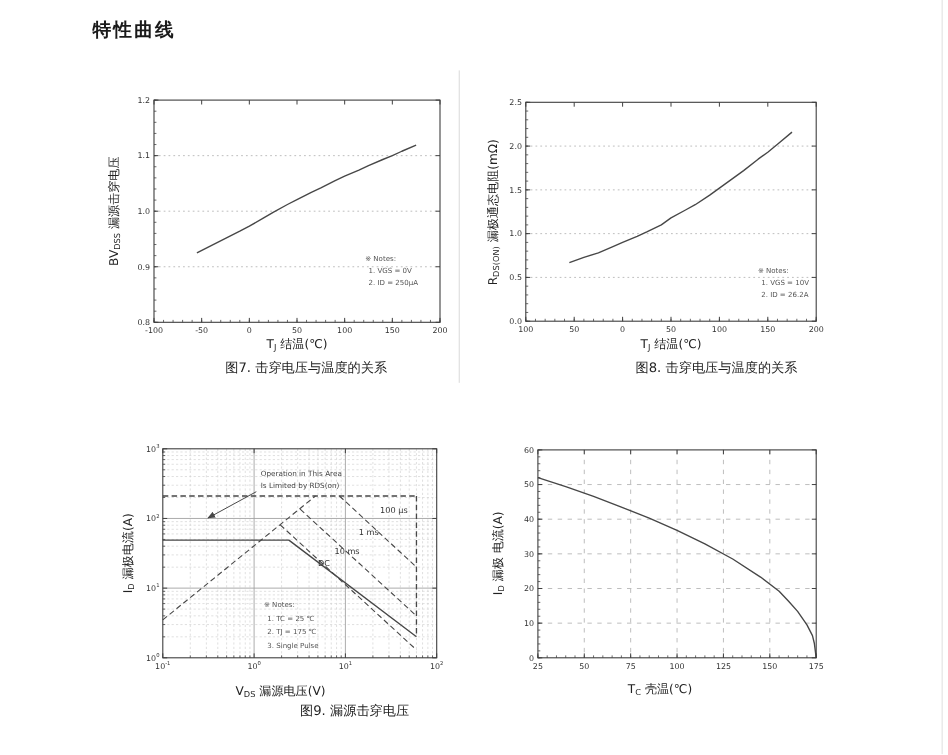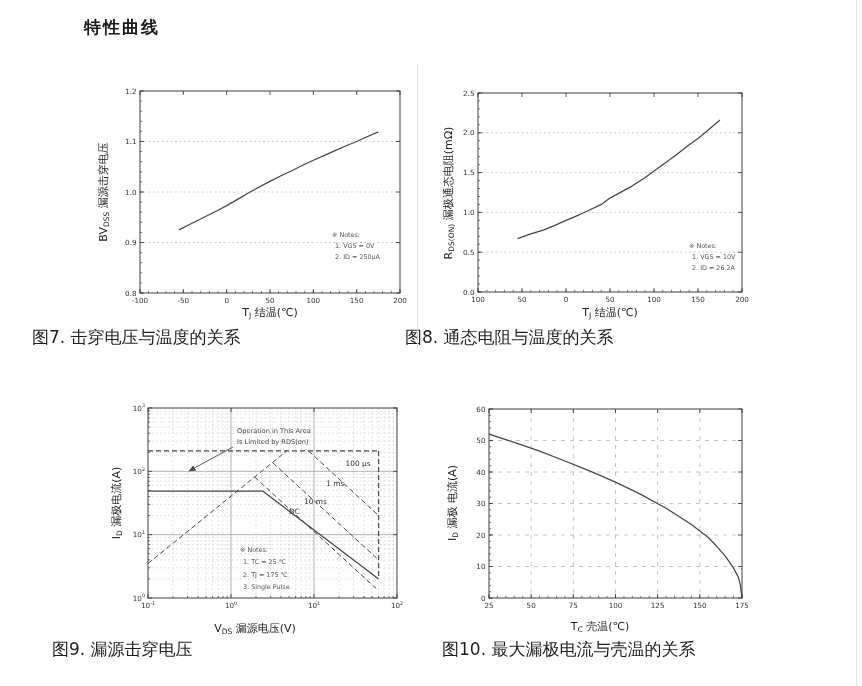--- a/index.html
+++ b/index.html
@@ -1,20 +1,20 @@
 <!DOCTYPE html>
 <html><head>
 <meta charset="utf-8">
 <style>
   html,body{margin:0;padding:0;background:#ffffff;}
   body{font-family:"DejaVu Sans","Liberation Sans",sans-serif;}
   .page{position:relative;width:862px;height:686px;background:#fff;overflow:hidden;}
   .section-title{position:absolute;left:84px;top:16px;font-family:"DejaVu Serif","Liberation Serif",serif;
     font-size:17px;font-weight:bold;color:#1a1a1a;letter-spacing:2px;}
-  .caption{position:absolute;width:320px;text-align:left;font-size:17px;color:#1f1f1f;}
+  .caption{position:absolute;width:320px;text-align:right;font-size:12px;color:#1f1f1f;}
   .cap7{left:32px;top:326px;}
   .cap8{left:405px;top:326px;}
   .cap9{left:52px;top:638px;}
   .cap10{left:442px;top:638px;}
   svg#canvas{position:absolute;left:0;top:0;}
   svg text{font-family:"DejaVu Sans","Liberation Sans",sans-serif;}
   .vdivider{position:absolute;left:417px;top:64px;width:1px;height:284px;background:#dcdcdc;}
   .page-border-right{position:absolute;left:856px;top:0;width:1px;height:686px;background:#e2e2e2;}
 </style>
 </head>
@@ -517,19 +517,18 @@
         <text x="485.5" y="506" fill="#333" text-anchor="end" font-size="7.2">30</text>
         <text x="485.5" y="474.5" fill="#333" text-anchor="end" font-size="7.2">40</text>
         <text x="485.5" y="443" fill="#333" text-anchor="end" font-size="7.2">50</text>
         <text x="485.5" y="411.5" fill="#333" text-anchor="end" font-size="7.2">60</text>
         <text x="600" y="630" text-anchor="middle" font-size="11" fill="#222"><tspan>T</tspan><tspan font-size="7.5" dy="2">C</tspan><tspan dy="-2"> 壳温(℃)</tspan></text>
         <text x="456" y="503" text-anchor="middle" font-size="11" fill="#222" transform="rotate(-90 456 503)"><tspan>I</tspan><tspan font-size="7.5" dy="2">D</tspan><tspan dy="-2"> 漏极 电流(A)</tspan></text>
       </g>
     </svg>
 
   <div class="caption cap7">图7. 击穿电压与温度的关系</div>
-  <div class="caption cap8">图8. 通态电阻与温度的关系</div>
+  <div class="caption cap8">图8. 击穿电压与温度的关系</div>
   <div class="caption cap9">图9. 漏源击穿电压</div>
-  <div class="caption cap10">图10. 最大漏极电流与壳温的关系</div>
 
   <div class="vdivider"></div>
   <div class="page-border-right"></div>
 </div>
 
 </body></html>

